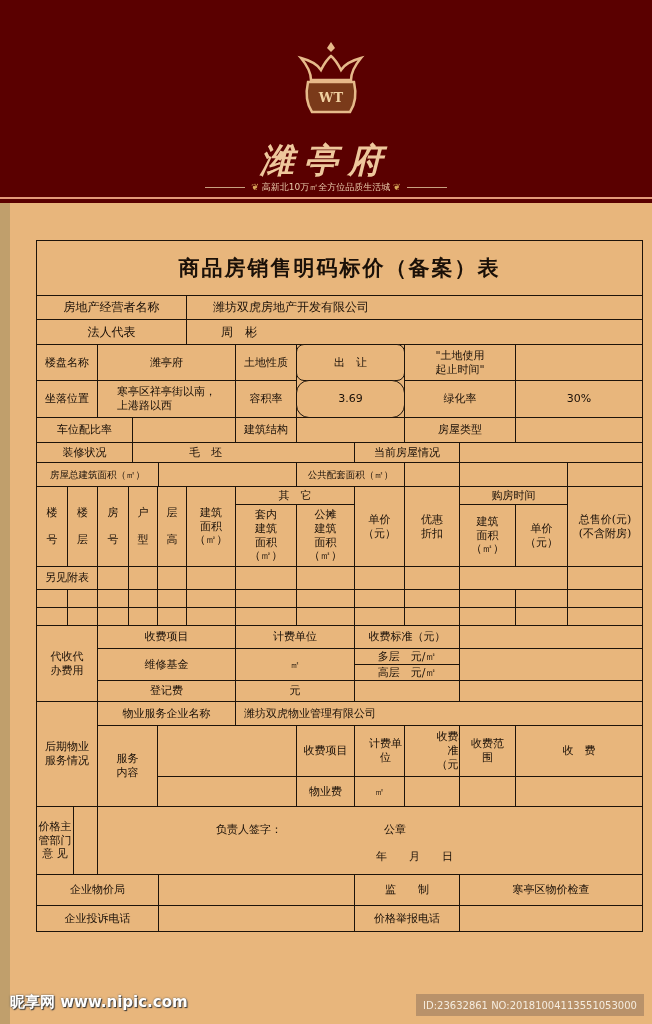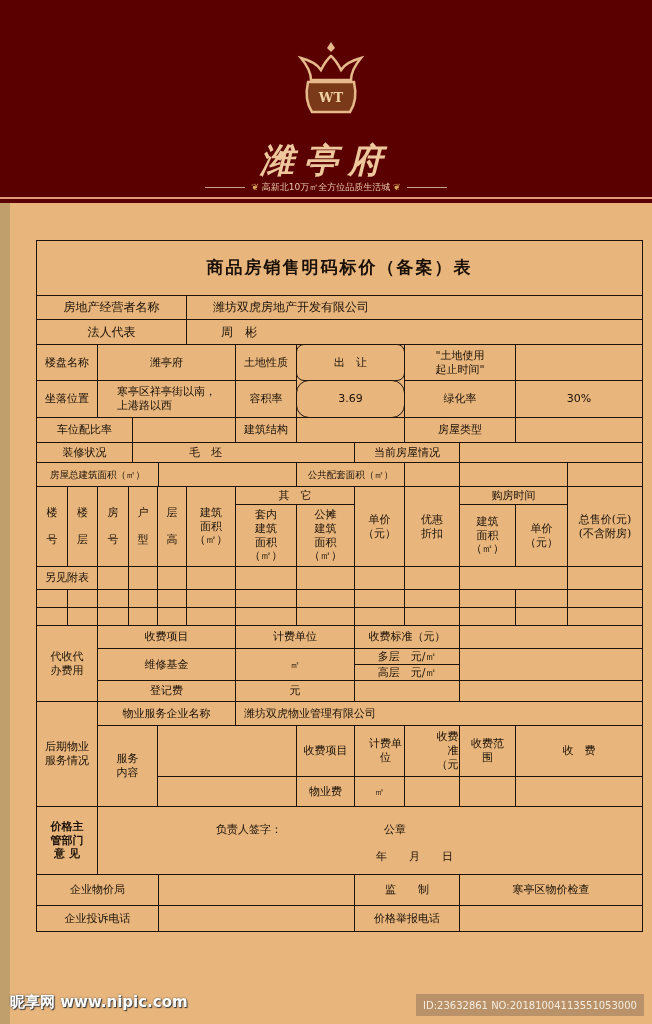--- a/index.html
+++ b/index.html
@@ -9,21 +9,21 @@
   .stripe2{position:absolute;left:0;top:199px;width:652px;height:4px;background:#5a0000;}
   .leftbar{position:absolute;left:0;top:203px;width:10px;height:821px;background:#c09f6c;}
   .crown{position:absolute;left:296px;top:40px;width:70px;height:80px;}
   .brand{position:absolute;left:0;width:652px;top:138px;text-align:center;font-size:34px;color:#eec79c;letter-spacing:10px;font-family:"DejaVu Serif",serif;font-style:italic;font-weight:bold;}
   .slogan{position:absolute;left:0;width:652px;top:181px;text-align:center;font-size:9px;color:#e8c8a8;font-family:"DejaVu Sans",sans-serif;}
   .slogan .line{display:inline-block;width:40px;height:1px;background:#c8a080;vertical-align:middle;margin:0 6px;}
   .slogan .orn{color:#d9a85a;font-size:9px;}
   .c{position:absolute;border:1.5px solid #1e140a;box-sizing:border-box;display:flex;align-items:center;justify-content:center;text-align:center;font-size:11px;line-height:1.25;background:#e8b67c;}
   .c.l{justify-content:flex-start;padding-left:8px;}
   .sm{font-size:9.5px;}
-  .title{font-size:17px;font-weight:bold;letter-spacing:2px;}
+  .title{font-size:21px;font-weight:bold;letter-spacing:2px;}
   .watermark{position:absolute;left:10px;top:993px;font-size:15px;font-weight:bold;color:#ffffff;font-family:"DejaVu Sans",sans-serif;text-shadow:0 0 2px #555,1px 1px 1px #333;}
   .idbox{position:absolute;left:416px;top:994px;width:228px;height:22px;background:#b9926a;color:#f5ecdf;font-size:10px;display:flex;align-items:center;justify-content:center;font-family:"DejaVu Sans",sans-serif;}
 </style>
 </head>
 <body>
 
 <div class="header"></div>
 <div class="stripe1"></div>
 <div class="stripe2"></div>
 <div class="leftbar"></div>
@@ -196,21 +196,21 @@
   <div class="c" style="left:459px;top:725px;width:57px;height:52px;white-space:pre-line;">收费范
 围</div>
   <div class="c" style="left:515px;top:725px;width:128px;height:52px;">收　费</div>
 
   <div class="c" style="left:296px;top:776px;width:59px;height:31px;">物业费</div>
   <div class="c sm" style="left:354px;top:776px;width:51px;height:31px;">㎡</div>
   <div class="c" style="left:404px;top:776px;width:56px;height:31px;"></div>
   <div class="c" style="left:459px;top:776px;width:57px;height:31px;"></div>
   <div class="c" style="left:515px;top:776px;width:128px;height:31px;"></div>
 
-  <div class="c" style="left:36px;top:806px;width:62px;height:69px;white-space:pre-line;font-weight:bold;">价格主
+  <div class="c" style="left:36px;top:806px;width:38px;height:69px;white-space:pre-line;">价格主
 管部门
 意 见</div>
   <div class="c" style="left:97px;top:806px;width:546px;height:69px;">
     <span style="position:absolute;left:118px;top:16px;">负责人签字：</span>
     <span style="position:absolute;left:286px;top:16px;">公章</span>
     <span style="position:absolute;left:278px;top:43px;white-space:pre;">年　　月　　日</span>
   </div>
 
   <div class="c" style="left:36px;top:874px;width:123px;height:32px;">企业物价局</div>
   <div class="c" style="left:158px;top:874px;width:197px;height:32px;"></div>

